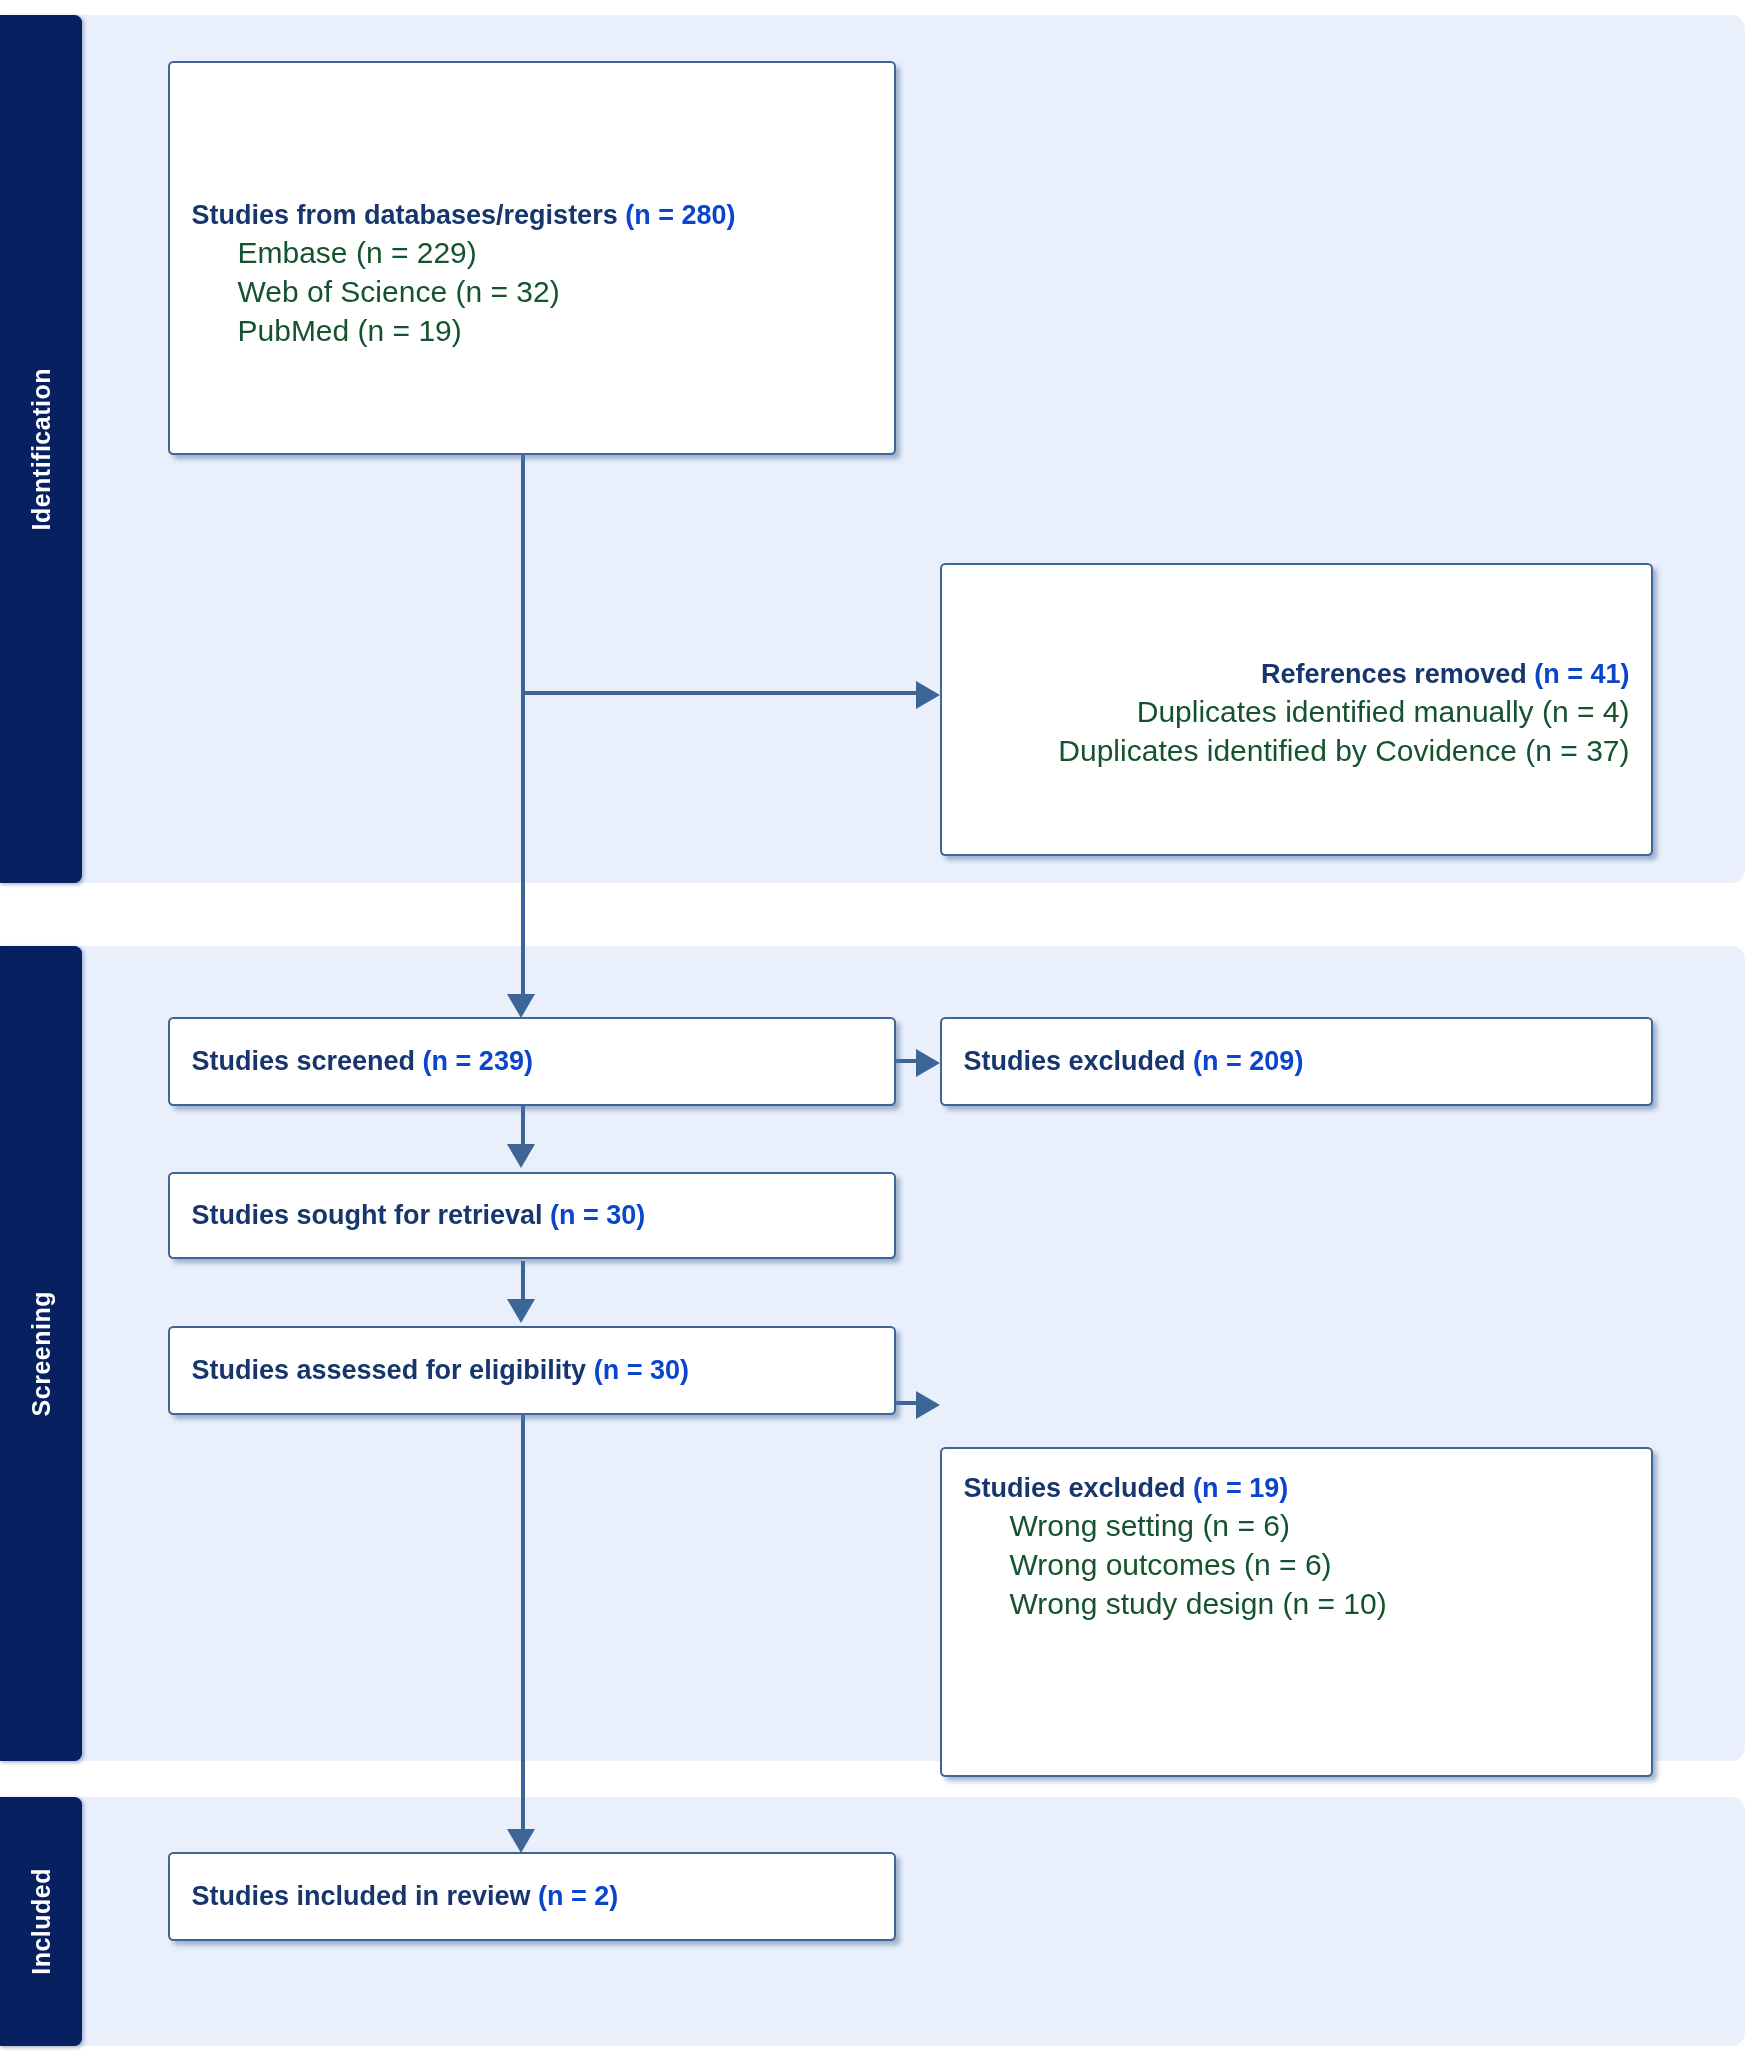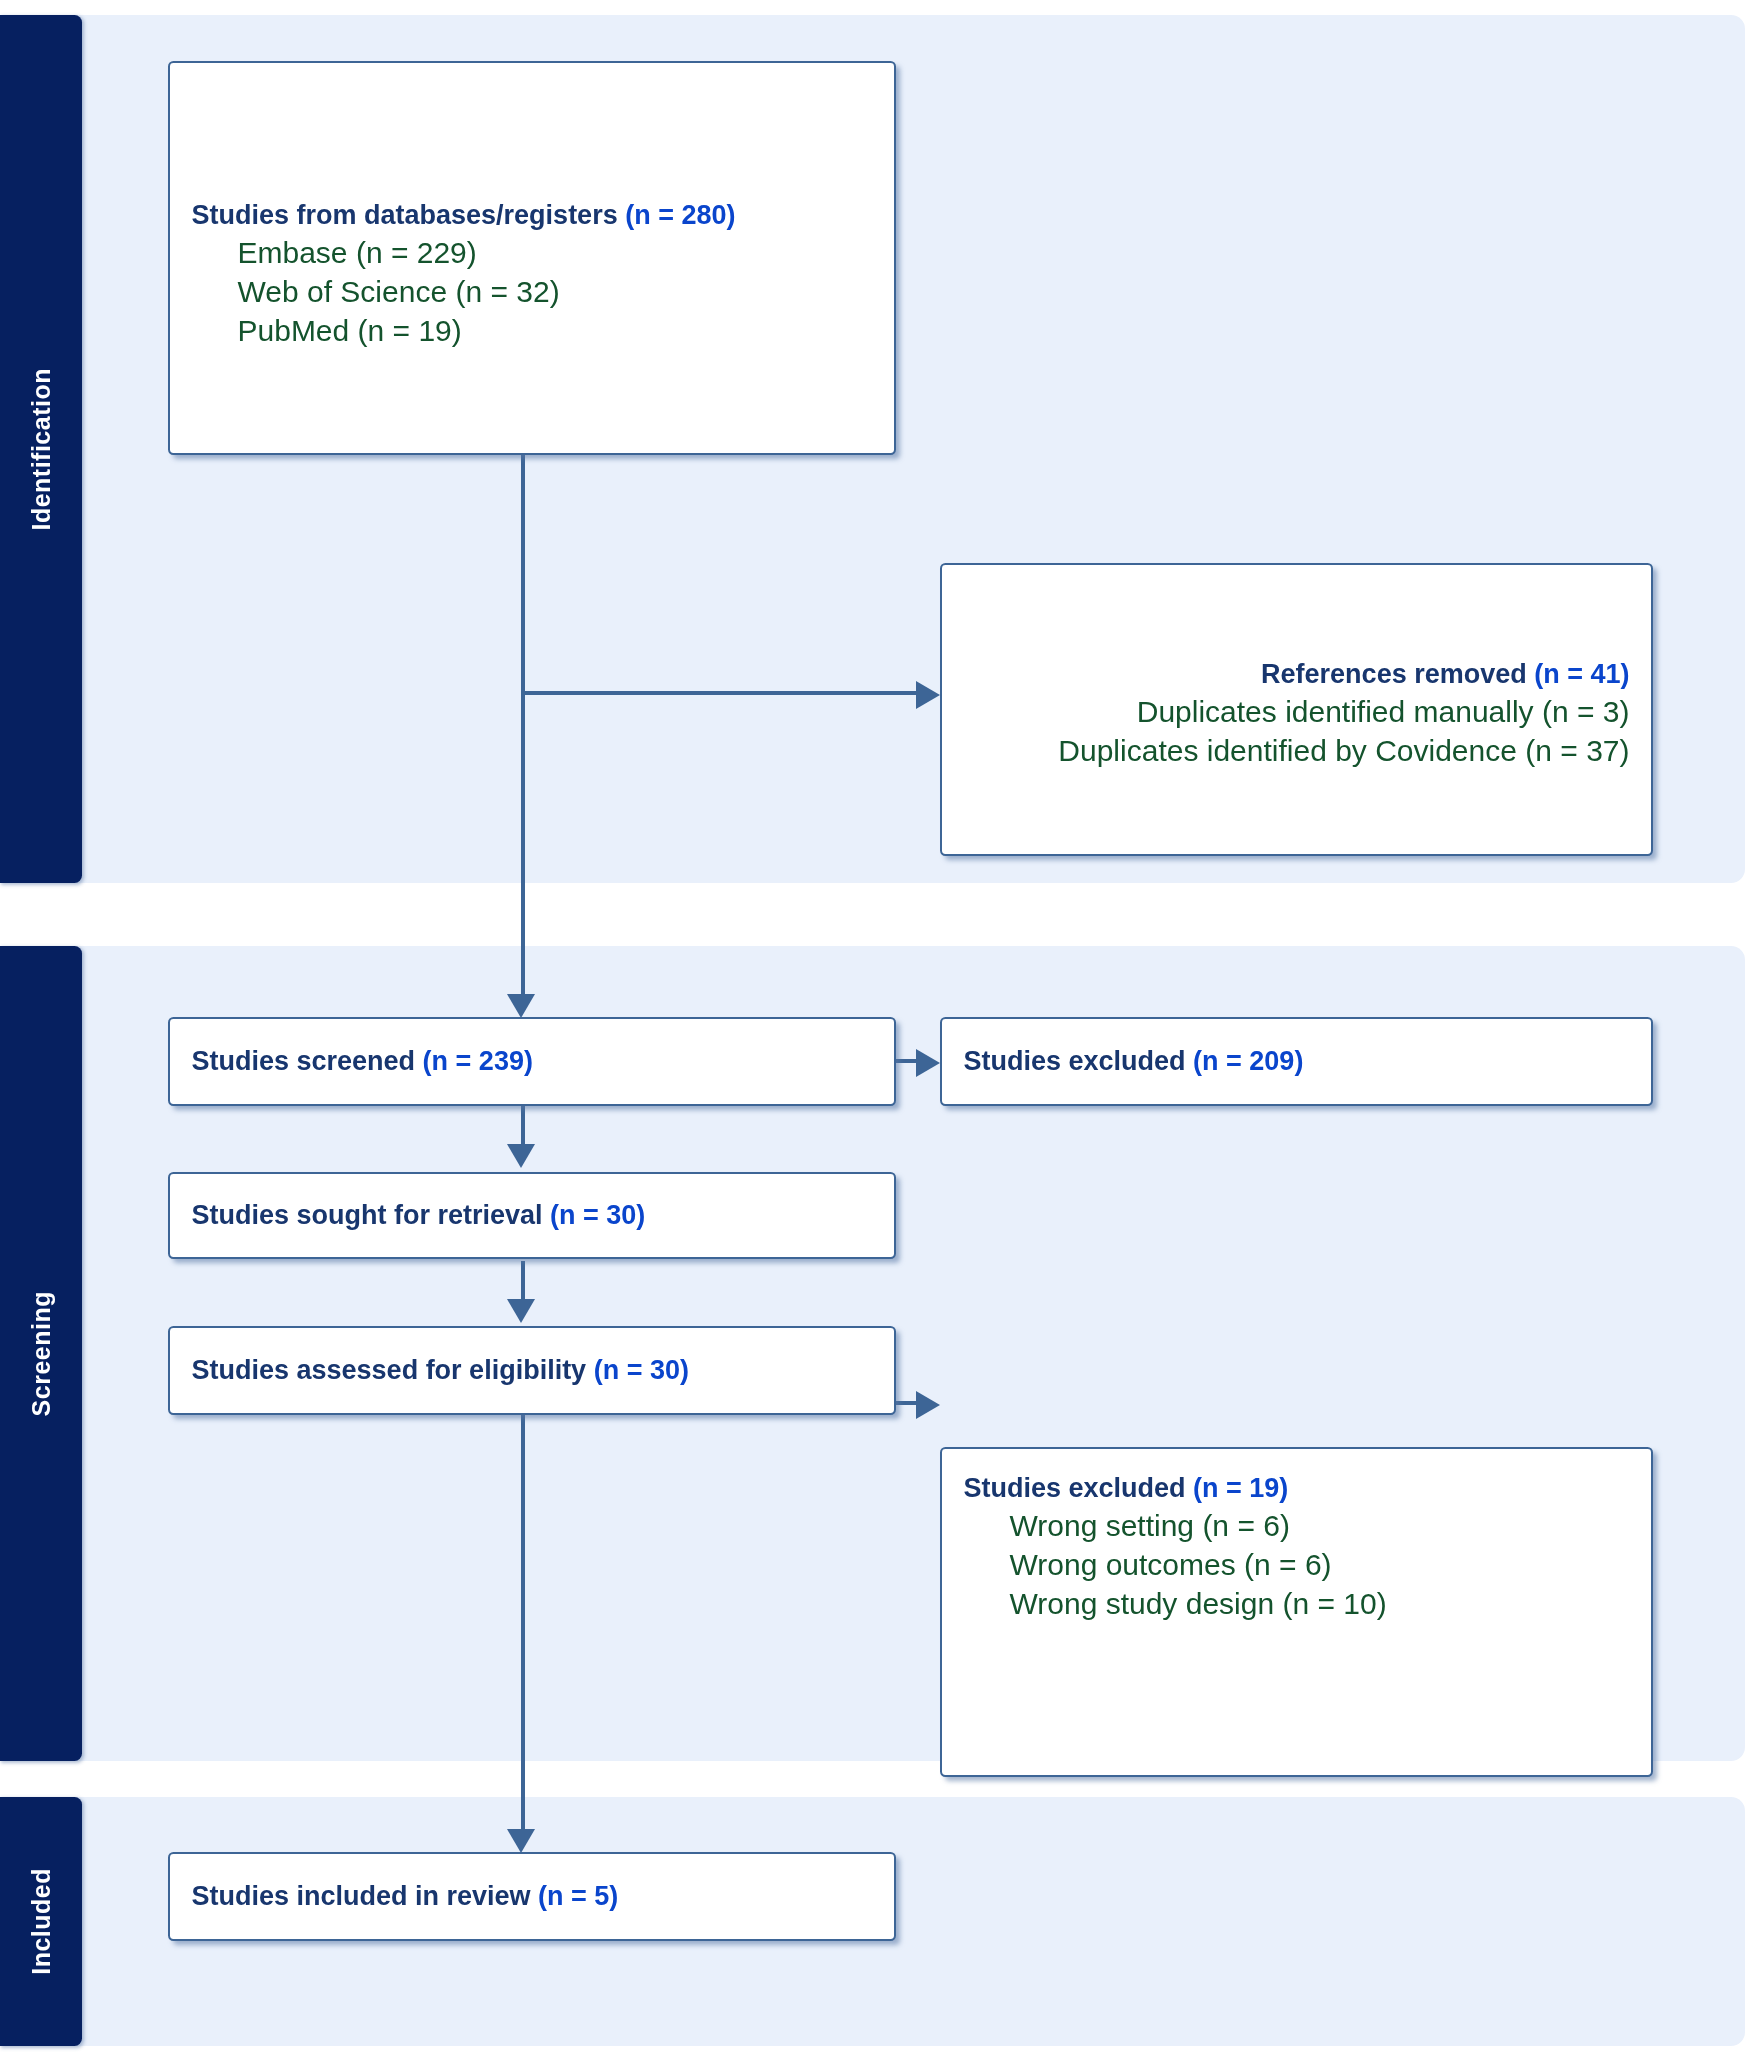--- a/index.html
+++ b/index.html
@@ -124,21 +124,21 @@
     <div class="line"><span>Studies from databases/registers </span><span class="count">(n = 280)</span></div>
     <div class="line sub">Embase (n = 229)</div>
     <div class="line sub">Web of Science (n = 32)</div>
     <div class="line sub">PubMed (n = 19)</div>
   </div>
 </div>
 
 <div class="node tall" id="frame-removed">
   <div class="inner" style="padding-top:92px;">
     <div class="line"><span>References removed </span><span class="count">(n = 41)</span></div>
-    <div class="line sub">Duplicates identified manually (n = 3)</div>
+    <div class="line sub">Duplicates identified manually (n = 4)</div>
     <div class="line sub">Duplicates identified by Covidence (n = 37)</div>
   </div>
 </div>
 
 <div class="node" id="box-screened">
   <div class="inner">
     <div class="line"><span>Studies screened </span><span class="count">(n = 239)</span></div>
   </div>
 </div>
 
@@ -164,16 +164,16 @@
   <div class="inner" style="padding-top:21.5px;">
     <div class="line"><span>Studies excluded </span><span class="count">(n = 19)</span></div>
     <div class="line sub">Wrong setting (n = 6)</div>
     <div class="line sub">Wrong outcomes (n = 6)</div>
     <div class="line sub">Wrong study design (n = 10)</div>
   </div>
 </div>
 
 <div class="node" id="box-included">
   <div class="inner">
-    <div class="line"><span>Studies included in review </span><span class="count">(n = 5)</span></div>
+    <div class="line"><span>Studies included in review </span><span class="count">(n = 2)</span></div>
   </div>
 </div>
 
 
 </body></html>

